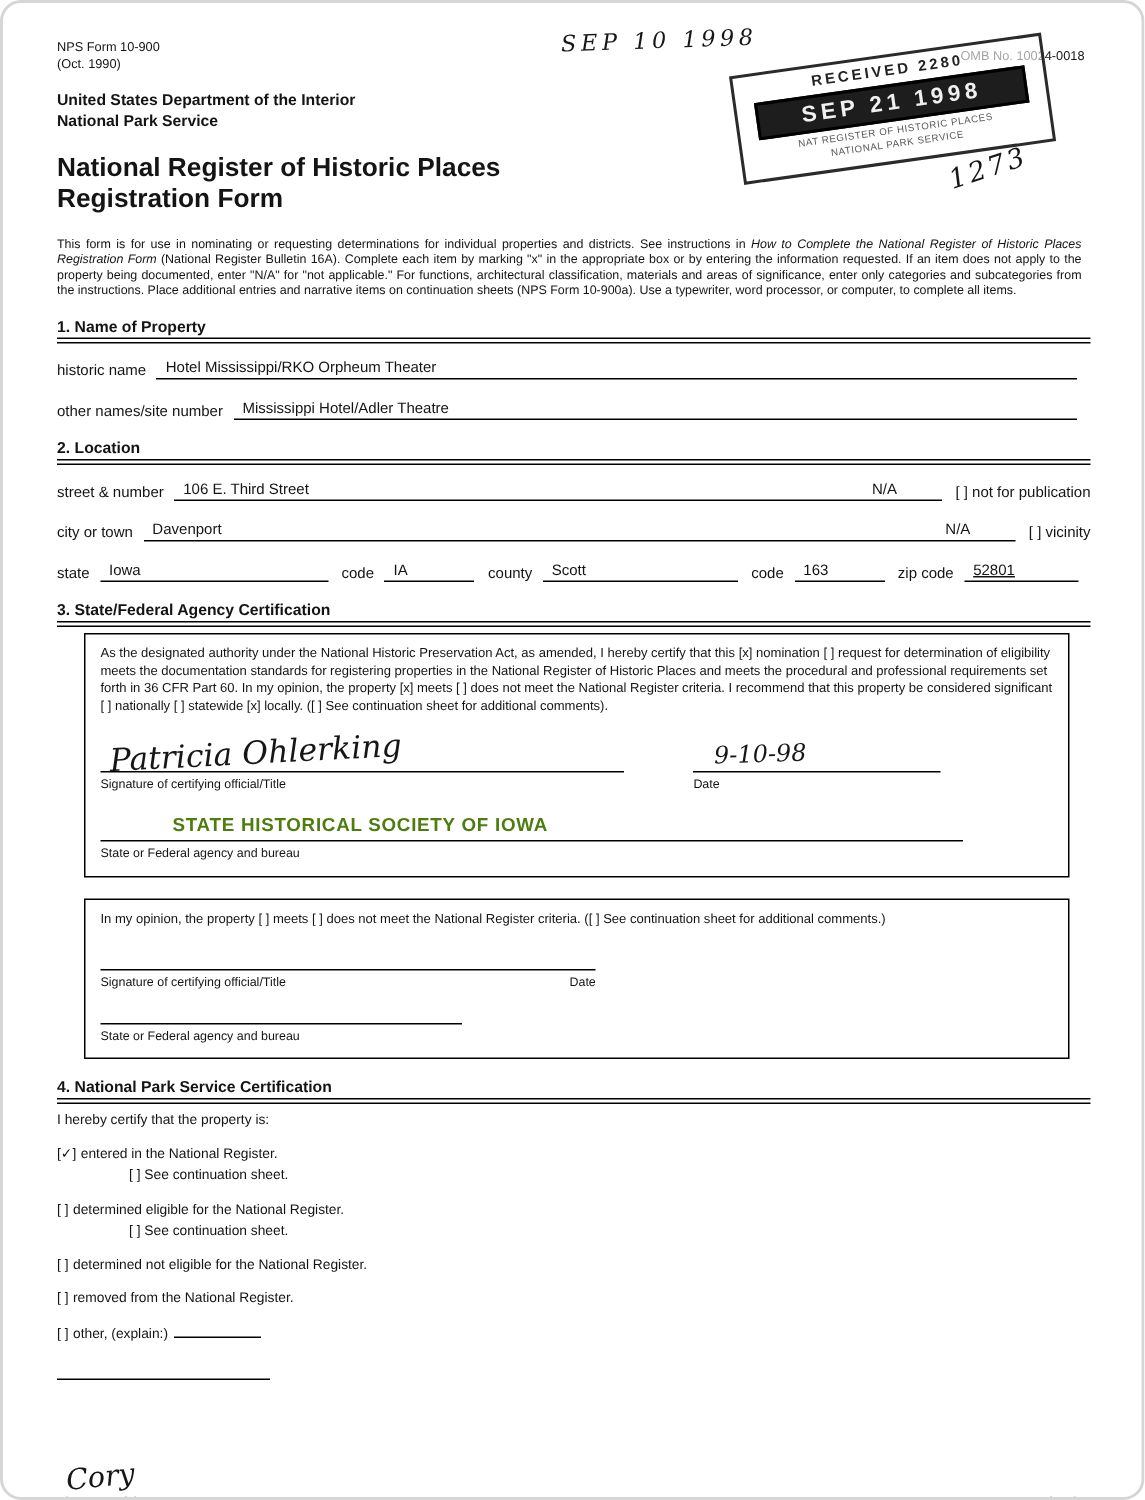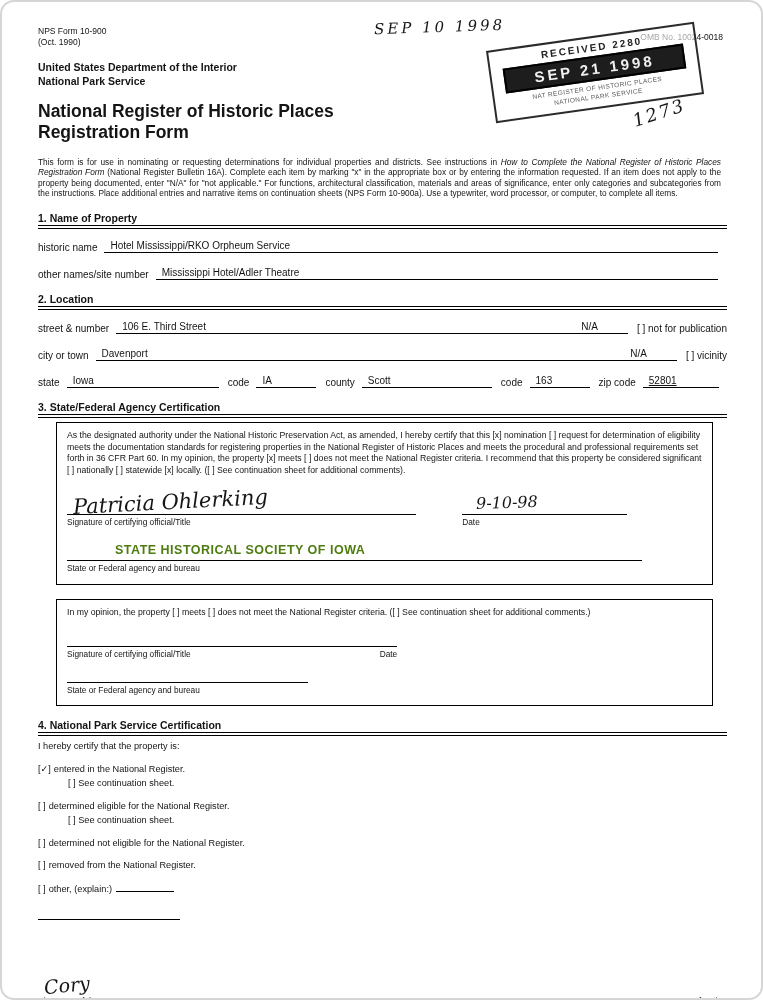--- a/index.html
+++ b/index.html
@@ -63,21 +63,21 @@
   .siglabels2{display:flex;justify-content:space-between;width:52%;margin-top:2px;font-size:8.3px;}
   .agency2-line{margin-top:14px;width:38%;border-bottom:1px solid #000;height:8px;}
 
   
   .s4{display:flex;margin-top:4px;gap:20px;flex-direction:column;}
   .s4-left{flex:0 0 224px;font-size:9.2px;line-height:1.25;}
   .s4-intro{margin-top:3px;}
   .s4-item{margin-top:11px;padding-left:16px;}
   .s4-item .main{text-indent:-16px;}
   .s4-item .mark{padding-right:3px;}
-  .s4-sub{margin-top:3px;margin-left:14px;}
+  .s4-sub{margin-top:3px;margin-left:32px;}
   .s4-sub:empty{display:none;}
   .mini-line{display:inline-block;width:58px;border-bottom:1px solid #000;height:8px;margin-left:4px;}
   .s4-left-blank{margin-top:16px;width:142px;border-bottom:1px solid #000;height:8px;}
   .s4-right{flex:1;position:relative;font-size:8.6px;}
   .s4-head-row{display:flex;justify-content:space-between;align-items:flex-end;position:relative;margin-top:14px;}
   .s4-note{position:absolute;left:6px;top:-22px;font-size:19px;transform:rotate(-6deg);}
   .s4-sigline{position:relative;height:74px;border-bottom:1px solid #000;}
   .s4-bigsig{position:absolute;left:-4px;bottom:-16px;font-size:44px;white-space:nowrap;letter-spacing:2px;transform:rotate(-4deg);}
   .s4-dateval{position:absolute;right:2px;bottom:-4px;font-size:19px;white-space:nowrap;letter-spacing:1px;transform:rotate(-7deg);}
   .blankline{height:27px;border-bottom:1px solid #000;}
@@ -114,21 +114,21 @@
       <div>Registration Form</div>
     </div>
 
     <p class="intro"><span>This form is for use in nominating or requesting determinations for individual properties and districts.  See instructions in </span><span class="it">How to Complete the National Register of Historic Places Registration Form</span><span> (National Register Bulletin 16A). Complete each item by marking "x" in the appropriate box or by entering the information requested. If an item does not apply to the property being documented, enter "N/A" for "not applicable."  For functions, architectural classification, materials and areas of significance, enter only categories and subcategories from the instructions.  Place additional entries and narrative items on continuation sheets (NPS Form 10-900a).  Use a typewriter, word processor, or computer, to complete all items.</span></p>
 
     <div class="sec">
       <div class="sec-title">1. Name of Property</div>
       <div class="frow">
         <span class="flabel">historic name</span>
         <span class="fline fill">
-            <span class="fval">Hotel Mississippi/RKO Orpheum Service</span>
+            <span class="fval">Hotel Mississippi/RKO Orpheum Theater</span>
             <span></span>
           </span>
       </div>
       <div class="frow">
         <span class="flabel">other names/site number</span>
         <span class="fline fill">
             <span class="fval">Mississippi Hotel/Adler Theatre</span>
             <span></span>
           </span>
       </div>

